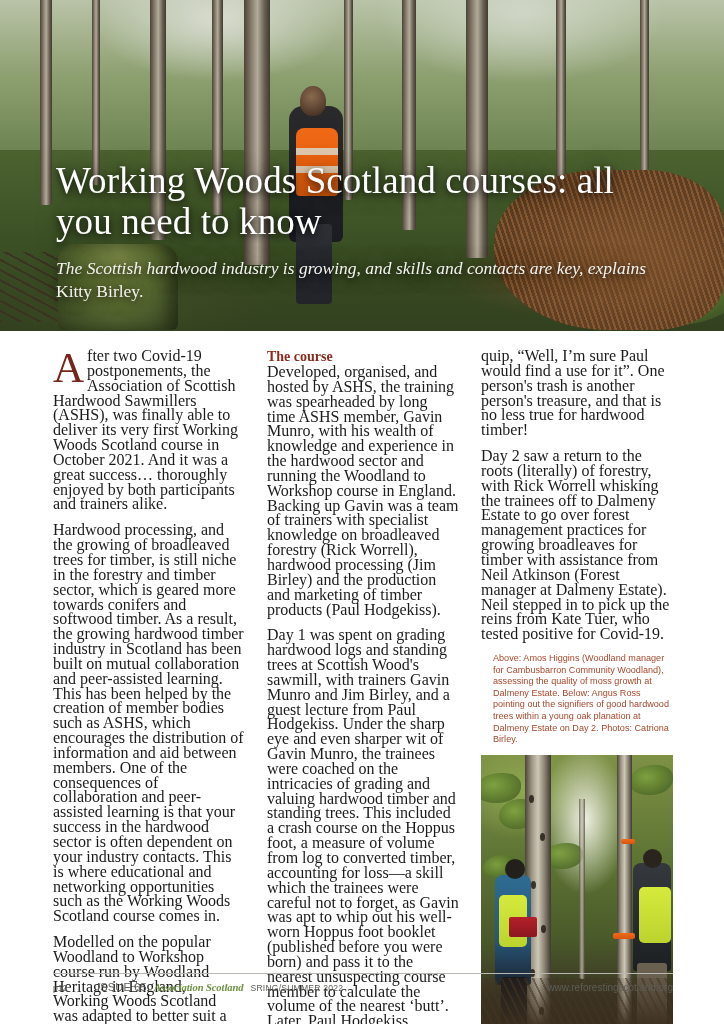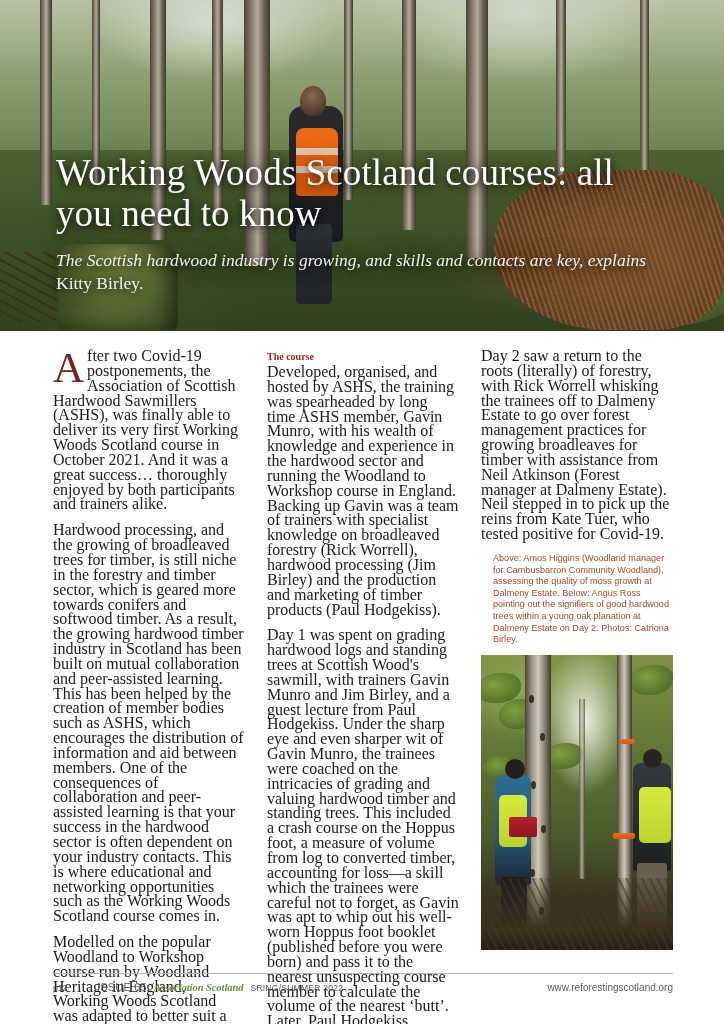--- a/index.html
+++ b/index.html
@@ -100,21 +100,21 @@
     background: linear-gradient(#2e3136 0%, #22242a 100%);
     border-radius: 4px;
   }
   .branchpile {
     position: absolute; left: 0; top: 252px; width: 120px; height: 70px;
     background: repeating-linear-gradient(28deg, rgba(60,48,34,.9) 0 2px, rgba(120,110,86,0) 2px 9px);
   }
 
   
   .hero-title-wrap {
-    position: absolute; left: 56px; top: 152px; width: 600px;
+    position: absolute; left: 56px; top: 160px; width: 600px;
     text-shadow: 0 2px 7px rgba(0,0,0,.75), 0 0 22px rgba(0,0,0,.55);
   }
   .hero-title {
     font-family: "Liberation Serif", "DejaVu Serif", serif;
     color: #ffffff;
     font-size: 37px;
     line-height: 1.12;
     font-weight: 400;
     letter-spacing: .1px;
   }
@@ -158,21 +158,21 @@
     font-family: "Liberation Serif", "DejaVu Serif", serif;
     font-size: 43px;
     line-height: 34px;
     color: #77241b;
     padding: 2px 3px 0 0;
     font-weight: 400;
   }
 
   h2.sect {
     font-family: "Liberation Serif", "DejaVu Serif", serif;
-    font-size: 10px;
+    font-size: 14px;
     line-height: 15px;
     font-weight: 700;
     color: #8a2b1c;
     margin: 0 0 1px 0;
   }
 
   
   .caption {
     font-family: "Liberation Sans", "DejaVu Sans", sans-serif;
     font-size: 9.1px;
@@ -328,20 +328,21 @@
         <p class="body">Modelled on the popular Woodland to Workshop course run by Woodland Heritage in England, Working Woods Scotland was adapted to better suit a Scottish context and was designed to bring people together from across the Scottish hardwood industry—from foresters to furniture makers and everything in between—and provide teaching on the full circle of hardwood production from leading experts within the industry.</p>
       </div>
 
       <div class="col">
         <h2 class="sect">The course</h2>
         <p class="body">Developed, organised, and hosted by ASHS, the training was spearheaded by long time ASHS member, Gavin Munro, with his wealth of knowledge and experience in the hardwood sector and running the Woodland to Workshop course in England. Backing up Gavin was a team of trainers with specialist knowledge on broadleaved forestry (Rick Worrell), hardwood processing (Jim Birley) and the production and marketing of timber products (Paul Hodgekiss).</p>
         <p class="body">Day 1 was spent on grading hardwood logs and standing trees at Scottish Wood's sawmill, with trainers Gavin Munro and Jim Birley, and a guest lecture from Paul Hodgekiss. Under  the sharp eye and even sharper wit of Gavin Munro, the trainees were coached on the intricacies of grading and valuing hardwood timber and standing trees. This included a crash course on the Hoppus foot, a measure of volume from log to converted timber, accounting for loss—a skill which the trainees were careful not to forget, as Gavin was apt to whip out his well-worn Hoppus foot booklet (published before you were born) and pass it to the nearest unsuspecting course member to calculate the volume of the nearest ‘butt’. Later, Paul Hodgekiss stepped in to teach about the different markets and uses for hardwood timbers, with special attention paid towards the benefits of the ‘imperfections’ typically found in Scottish hardwoods. A consequence of this was that every time Gavin came across a tree that he deemed to be of poor-quality timber he would</p>
       </div>
 
       <div class="col col-3">
+        <p class="body">quip, “Well, I’m sure Paul would find a use for it”. One person's trash is another person's treasure, and that is no less true for hardwood timber!</p>
         <p class="body">Day 2 saw a return to the roots (literally) of forestry, with Rick Worrell whisking the trainees off to Dalmeny Estate to go over forest management practices for growing broadleaves for timber with assistance from Neil Atkinson (Forest manager at Dalmeny Estate). Neil stepped in to pick up the reins from Kate Tuer, who tested positive for Covid-19.</p>
         <p class="caption">Above: Amos Higgins (Woodland manager for Cambusbarron Community Woodland), assessing the quality of moss growth at Dalmeny Estate. Below: Angus Ross pointing out the signifiers of good hardwood trees within a young oak planation at Dalmeny Estate on Day 2. Photos: Catriona Birley.</p>
 
         <div class="photo2">
           <div class="p2-bg"></div>
 
           <div class="p2-leaf" style="left:-6px;top:18px;"></div>
           <div class="p2-leaf" style="left:18px;top:44px;width:38px;"></div>
           <div class="p2-leaf" style="left:62px;top:88px;width:40px;height:26px;"></div>
           <div class="p2-leaf" style="left:2px;top:100px;width:34px;height:24px;"></div>

